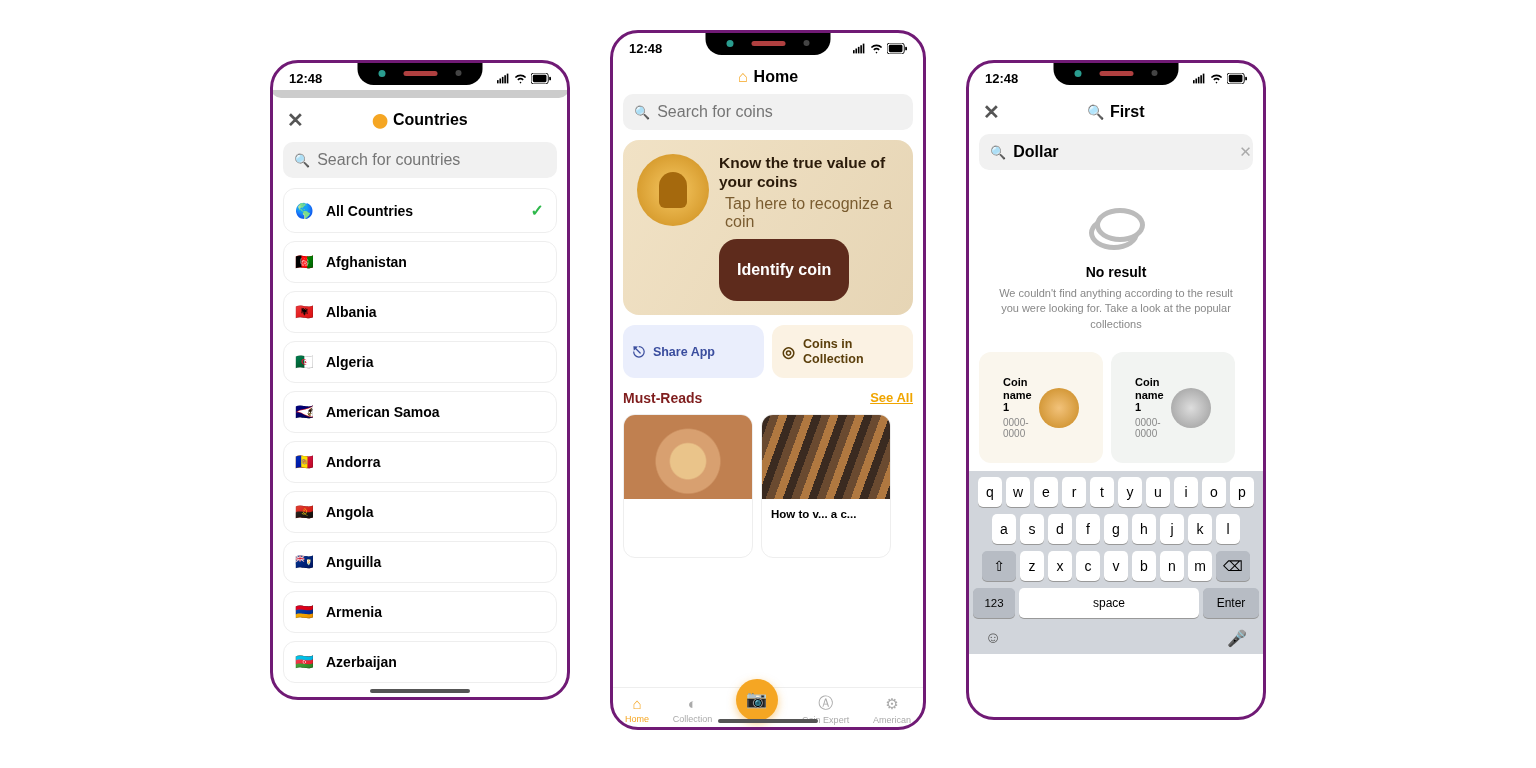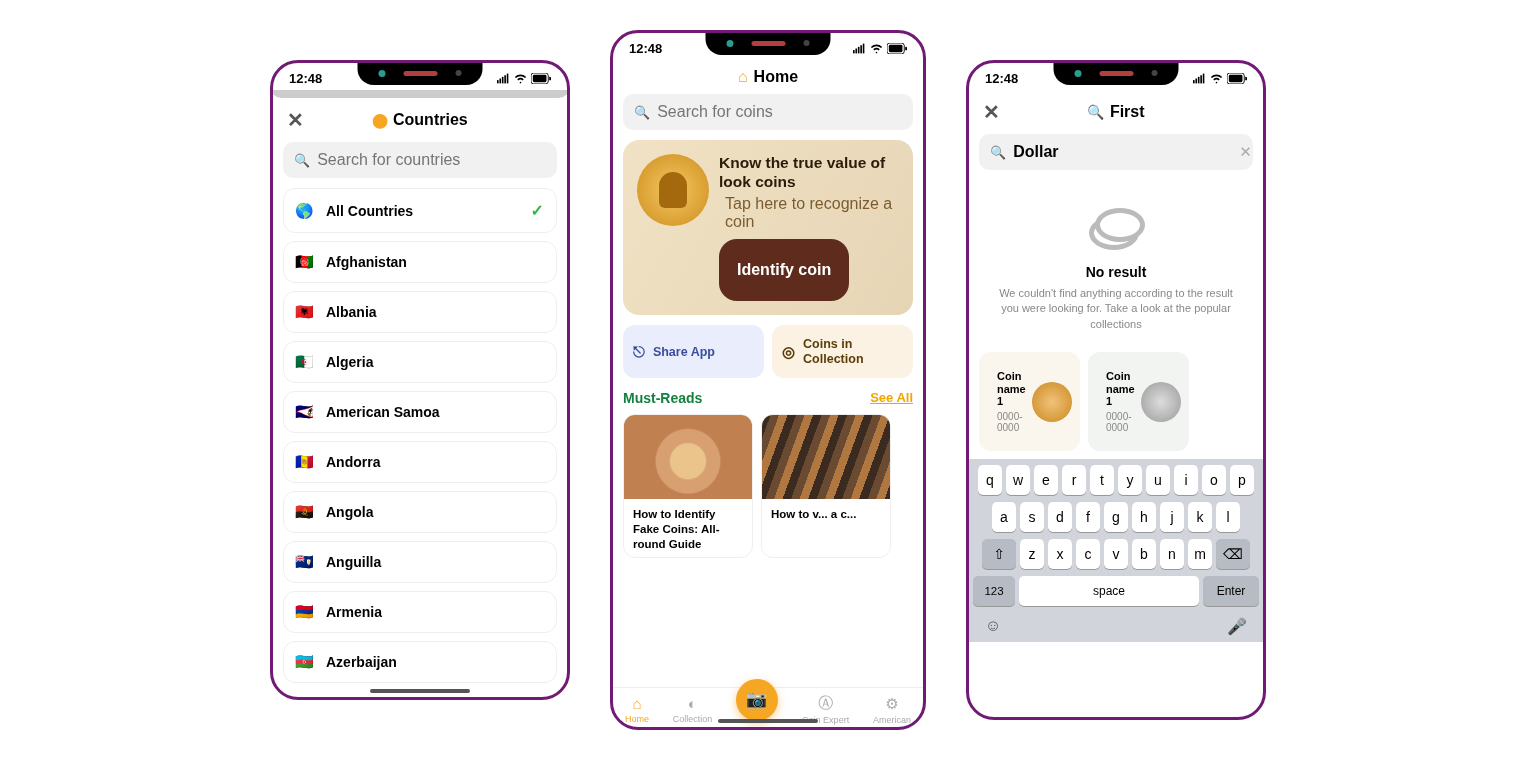--- a/index.html
+++ b/index.html
@@ -43,21 +43,21 @@
 .hero .h1 { font-weight: 800; font-size: 15.5px; line-height: 1.2; color: #2b1b0a; }
 .hero .sub { font-size: 16px; color: #7a5c30; margin: 4px 6px 8px; }
 .hero .btn { background: #5e2b1c; color: #fff; padding: 22px 18px; border-radius: 18px; font-size: 16px; font-weight: 600; display: inline-block; }
 .two-cards { display: flex; gap: 8px; margin-bottom: 12px; }
 .card { flex: 1; border-radius: 12px; padding: 12px 10px; display: flex; align-items: center; gap: 8px; font-size: 12.5px; font-weight: 600; }
 .card.share { background: #eaeefc; color: #3a4d9e; }
 .card.coll { background: #fbf2e3; color: #5a3e0a; }
 .card .ci { font-size: 15px; }
 .card .lines { line-height: 1.15; }
 .sec-hdr { display: flex; justify-content: space-between; align-items: center; margin-bottom: 8px; }
-.sec-hdr .t { font-weight: 700; color: #15803d; font-size: 14px; }
+.sec-hdr .t { font-weight: 700; color: #7f1d1d; font-size: 14px; }
 .sec-hdr .see { color: #f0a500; font-weight: 700; font-size: 13px; text-decoration: underline; }
 .articles { display: flex; gap: 8px; overflow: hidden; }
 .article { width: 130px; flex-shrink: 0; border: 1px solid #eee; border-radius: 12px; overflow: hidden; }
 .article .img { height: 84px; background: #c29060; }
 .article:nth-child(1) .img { background: radial-gradient(circle at 50% 55%,#eac48a 0 22%,#d8a070 24% 40%,#c08050 42%); }
 .article:nth-child(2) .img { background: repeating-linear-gradient(110deg,#3a2a20 0 8px,#6a4a30 8px 16px,#b07840 16px 24px); }
 .article:nth-child(3) .img { background: linear-gradient(135deg,#b6d8b0,#6b9e6a); }
 .article .at { padding: 8px 9px; font-size: 11.5px; font-weight: 600; line-height: 1.3; height: 58px; }
 .bottom-nav { display: flex; justify-content: space-around; align-items: center; padding: 6px 0 2px; border-top: 1px solid #eee; margin: auto -10px 0; }
 .nav-item { display: flex; flex-direction: column; align-items: center; font-size: 9px; color: #aaa; gap: 2px; }
@@ -66,21 +66,21 @@
 .nav-cam { width: 42px; height: 42px; border-radius: 50%; background: #f5a623; display: flex; align-items: center; justify-content: center; color: #fff; font-size: 17px; margin-top: -20px; box-shadow: 0 3px 8px rgba(245,166,35,.5); }
 
 
 .no-result { text-align: center; padding: 20px 10px 12px; }
 .no-result .nimg { width: 54px; height: 40px; margin: 10px auto 14px; position: relative; }
 .no-result .nimg::before { content:""; position:absolute; left:0; top:6px; width:40px; height:24px; border:5px solid #bbb; border-radius:50%; }
 .no-result .nimg::after { content:""; position:absolute; right:-2px; top:-2px; width:40px; height:24px; border:5px solid #bbb; border-radius:50%; background:#fff; }
 .no-result .nt { font-weight: 700; font-size: 14px; margin-bottom: 6px; }
 .no-result .nd { font-size: 11px; color: #888; line-height: 1.4; padding: 0 10px; }
 .coin-cards { display: flex; gap: 8px; overflow: hidden; margin-top: 8px; }
-.coin-card { width: 101px; flex-shrink: 0; background: #faf6ed; border-radius: 12px; padding: 18px; display: flex; gap: 6px; align-items: center; }
+.coin-card { width: 124px; flex-shrink: 0; background: #faf6ed; border-radius: 12px; padding: 24px; display: flex; gap: 6px; align-items: center; }
 .coin-card:nth-child(2) { background: #f2f4f2; }
 .coin-card:nth-child(3) { background: #fdf5e0; }
 .coin-card .info { font-size: 10px; }
 .coin-card .cn { font-weight: 700; font-size: 11px; line-height: 1.15; }
 .coin-card .cr { color: #888; margin-top: 3px; }
 .coin-card .cimg { width: 40px; height: 40px; border-radius: 50%; background: radial-gradient(circle,#f2c27a,#c8881e); flex-shrink: 0; }
 .coin-card:nth-child(2) .cimg { background: radial-gradient(circle,#ddd,#999); }
 
 .keyboard { background: #d1d5db; margin: 8px -10px -2px; padding: 6px 4px 6px; }
 .krow { display: flex; justify-content: center; gap: 4px; margin-bottom: 7px; }
@@ -214,21 +214,21 @@
         <span class="hicon">⌂</span>
         <span>Home</span>
       </div>
     <div class="search">
       <span>🔍</span>
       <input placeholder="Search for coins" style="">
     </div>
     <div class="hero">
       <div class="coin"></div>
       <div class="txt">
-        <div class="h1">Know the true value of look coins</div>
+        <div class="h1">Know the true value of your coins</div>
         <div class="sub">Tap here to recognize a coin</div>
         <div class="btn">Identify coin</div>
       </div>
     </div>
     <div class="two-cards">
       <div class="card share">
           <span class="ci">⎋</span>
           <span>Share App</span>
         </div>
       <div class="card coll">
@@ -236,21 +236,20 @@
           <span class="lines"><span>Coins in</span><br><span>Collection</span></span>
         </div>
     </div>
     <div class="sec-hdr">
       <span class="t">Must-Reads</span>
       <span class="see">See All</span>
     </div>
     <div class="articles">
       <div class="article">
           <div class="img"></div>
-          <div class="at">How to Identify Fake Coins: All-round Guide</div>
         </div>
       <div class="article">
           <div class="img"></div>
           <div class="at">How to v... a c...</div>
         </div>
     </div>
     <div class="bottom-nav">
       <div class="nav-item active">
           <span class="ni">⌂</span>
           <span>Home</span>

